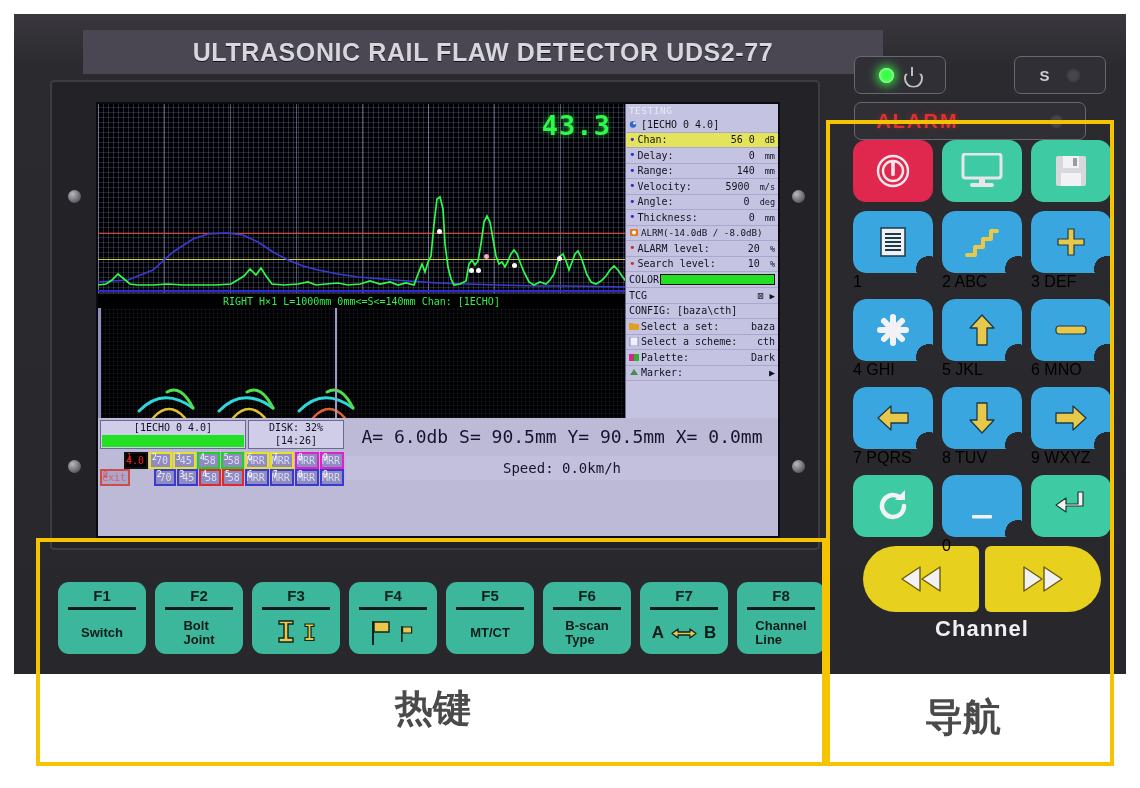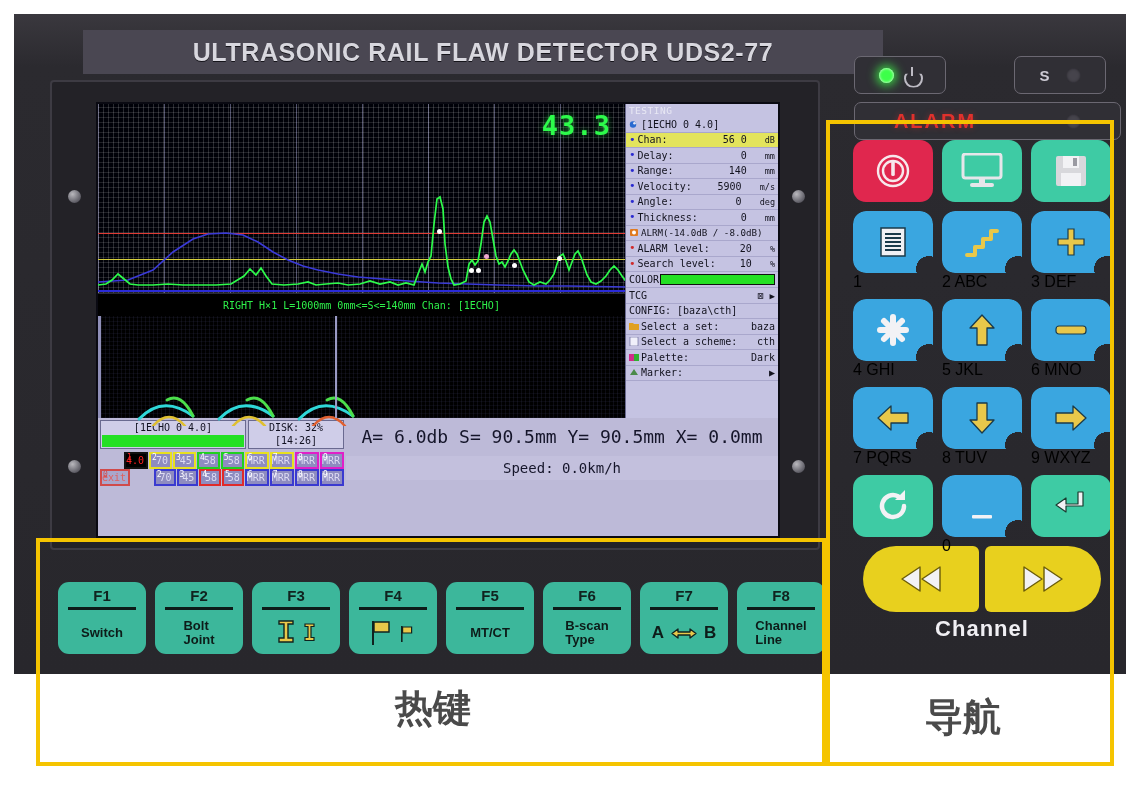--- a/index.html
+++ b/index.html
@@ -67,21 +67,21 @@
   }
   .thr { position:absolute; left:0; right:0; height:1px; }
   #thr-red { top:129px; background:#e03a34; }
   #thr-yel { top:155px; background:#d6cf3c; }
   #thr-blue { bottom:1px; background:#2a2ad8; height:2px; }
   #ascan svg, #bscan svg { position:absolute; left:0; top:0; }
   .marker { position:absolute; width:5px; height:5px; border-radius:50%; background:#fff; }
   .marker.pink { background:#f0a8d0; }
 
   #strip {
-    height:22px; background:#000; color:#2ef04a;
+    height:14px; background:#000; color:#2ef04a;
     font-family:"DejaVu Sans Mono", monospace; font-size:10px;
     display:flex; align-items:center; justify-content:center; letter-spacing:0px;
   }
   #bscan {
     position:relative; flex:1; background:#000;
     border-left:3px solid #8f8fb8;
     background-image:
       repeating-linear-gradient(90deg, rgba(120,120,190,.10) 0 1px, transparent 1px 4px),
       repeating-linear-gradient(0deg, rgba(120,120,190,.08) 0 1px, transparent 1px 4px);
   }
@@ -94,21 +94,21 @@
     border-left:1px solid #6a6a90; position:relative; overflow:hidden;
   }
   .ptitle { padding:1px 3px; color:#e8e8f4; font-size:9.5px; letter-spacing:.5px; }
   .prow {
     display:flex; align-items:center; justify-content:space-between;
     padding:0 3px; height:15.5px; border-bottom:1px solid #a9a7cc;
     white-space:nowrap;
   }
   .prow .lbl { display:flex; align-items:center; gap:2px; overflow:hidden; }
   .prow .val { font-size:10px; }
-  .prow .unit { font-size:8.5px; padding-left:18px; }
+  .prow .unit { font-size:8.5px; padding-left:10px; }
   .prow.sel { background:#e3e45c; }
   .bullet { color:#2a2ad0; font-size:11px; line-height:8px; }
   .bullet.red { color:#d02a2a; }
   .ic { width:10px; height:9px; display:inline-block; flex:none; }
   .hdrow { background:#c5c3e2; }
   #color-row { display:flex; align-items:center; padding:0 3px; height:16px; border-bottom:1px solid #a9a7cc; }
   #color-bar { flex:1; height:11px; background:#24e024; border:1px solid #111; margin-left:1px; }
   .arrow-r { font-size:9px; }
 
   
@@ -149,21 +149,21 @@
   #ro-d { font-size:14px; height:26px; line-height:26px; background:#c3c0dd; }
   #ro-s { font-size:14px; height:24px; line-height:24px; background:#c3c0dd; }
 
   
   .ind {
     position:absolute; border:1px solid #6b6872; border-radius:7px;
     background:#302f35; display:flex; align-items:center;
   }
   #ind-power { left:840px; top:42px; width:92px; height:38px; justify-content:center; gap:10px; }
   #ind-s { left:1000px; top:42px; width:92px; height:38px; justify-content:center; gap:16px; }
-  #ind-alarm { left:840px; top:88px; width:267px; height:38px; justify-content:center; gap:90px; }
+  #ind-alarm { left:840px; top:88px; width:232px; height:38px; justify-content:center; gap:90px; }
   .led { width:15px; height:15px; border-radius:50%; background:#46444c; box-shadow:inset 0 0 3px #1b1a1f; }
   .led.on { background:#3dff4a; box-shadow:0 0 10px 3px rgba(61,255,74,.75), inset 0 0 3px #fff; }
   .pwr-glyph { width:17px; height:17px; position:relative; }
   .pwr-glyph::before {
     content:""; position:absolute; left:0; top:2px; width:15px; height:15px;
     border:2px solid #bdbbc4; border-radius:50%; clip-path:polygon(0 28%,100% 28%,100% 100%,0 100%);
   }
   .pwr-glyph::after { content:""; position:absolute; left:7px; top:0; width:2px; height:9px; background:#bdbbc4; }
   .ind-txt { color:#cdcbd4; font-size:15px; font-weight:bold; }
   #alarm-txt { color:#e0312c; font-size:20px; font-weight:bold; letter-spacing:2px;

